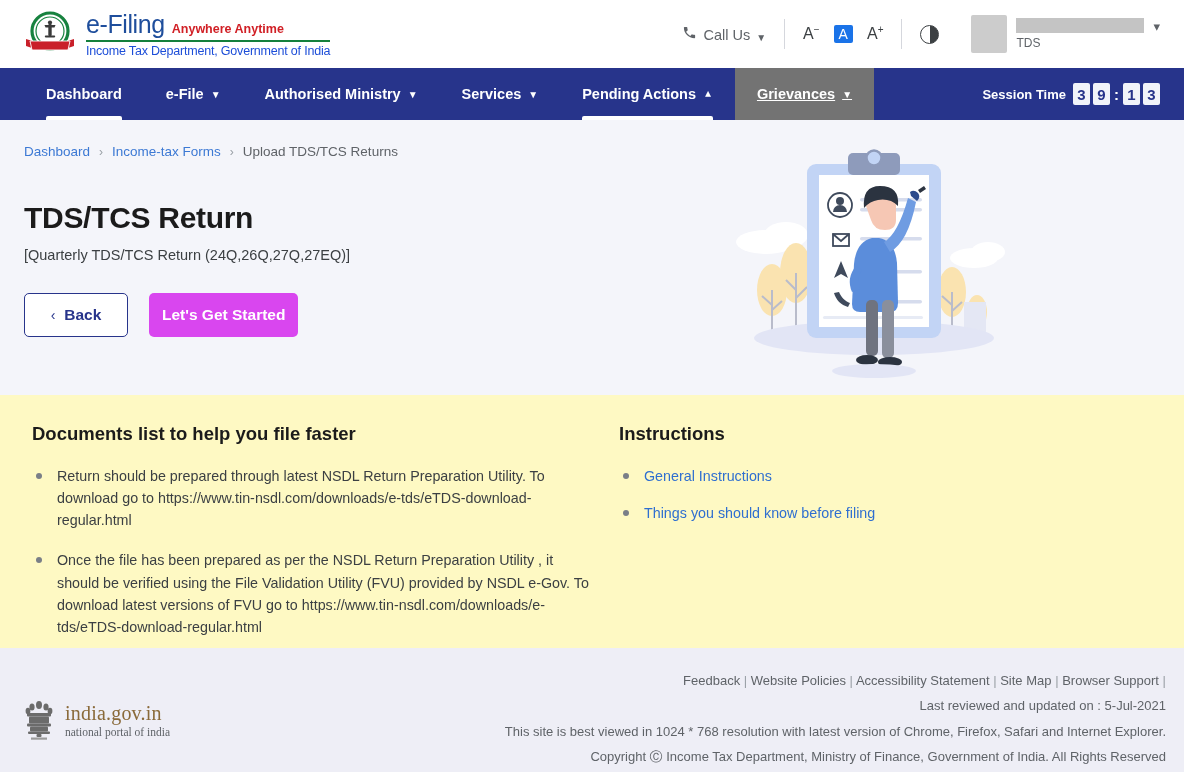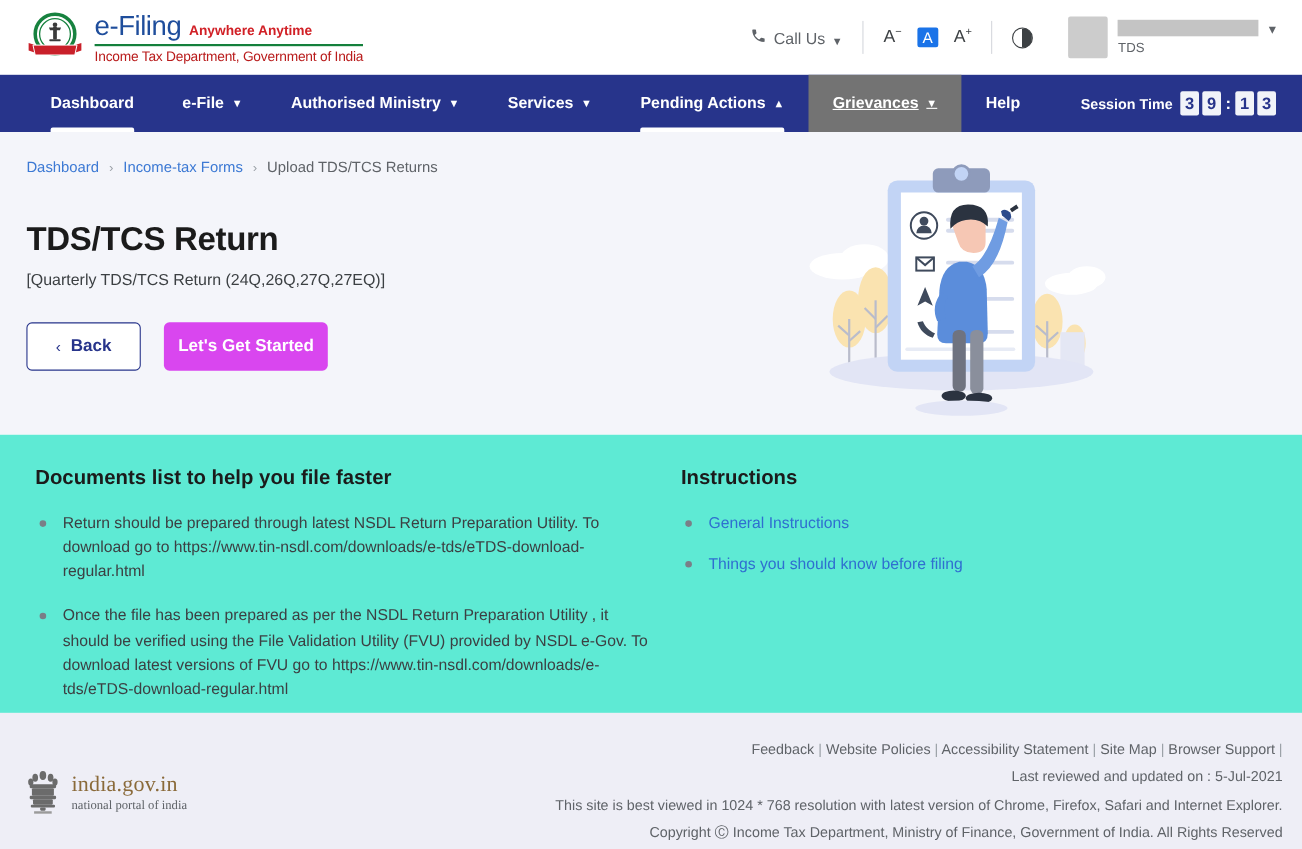--- a/index.html
+++ b/index.html
@@ -22,21 +22,21 @@
   .brand { display: flex; align-items: center; gap: 10px; }
   .emblem { width: 52px; height: 52px; flex: 0 0 52px; position: relative; }
   .brand-text { display: flex; flex-direction: column; justify-content: center; }
   .brand-line1 { display: flex; align-items: baseline; gap: 7px; }
   .efiling {
     font-size: 25px; color: #1f4e9c; letter-spacing: -0.4px;
     font-weight: 400;
   }
   .tagline { font-size: 12.5px; color: #d12026; font-weight: bold; }
   .brand-rule { height: 2px; background: #14803c; margin: 1px 0 2px 0; }
-  .dept { font-size: 12.5px; color: #b91c1c; letter-spacing: -0.2px; }
+  .dept { font-size: 12.5px; color: #1d4ed8; letter-spacing: -0.2px; }
 
   .header-right {
     margin-left: auto;
     display: flex;
     align-items: center;
     gap: 0px;
     height: 48px;
   }
   .callus {
     display: flex; align-items: flex-end; gap: 6px;
@@ -136,21 +136,21 @@
   }
   .back-chev { font-size: 14px; font-weight: normal; }
 
   .hero-art {
     position: absolute; right: 160px; top: 10px;
     width: 300px; height: 250px;
   }
 
   
   .content {
-    background: #5eead4;
+    background: #fef9c3;
     padding: 28px 24px 0 32px;
     display: flex;
     height: 254px;
   }
   .col-left { width: 560px; }
   .col-right { margin-left: 0px; padding-left: 27px; }
   .sec-title { font-size: 18.5px; font-weight: bold; color: #1b1b1b; }
   ul.plain { list-style: none; margin-top: 20px; }
   ul.plain li {
     position: relative; padding-left: 25px; margin-bottom: 18px;
@@ -278,23 +278,20 @@
   </div>
   <div class="nav-item">
     <span>Pending Actions</span>
     <span class="chev up">▼</span>
     <span class="underline"></span>
   </div>
   <div class="nav-item hovered">
     <span>Grievances</span>
     <span class="chev">▼</span>
   </div>
-  <div class="nav-item">
-    <span>Help</span>
-  </div>
 
   <div class="session">
     <span class="session-label">Session Time</span>
     <span class="digits">
       <span class="digit">3</span>
       <span class="digit">9</span>
       <span class="colon">:</span>
       <span class="digit">1</span>
       <span class="digit">3</span>
     </span>

